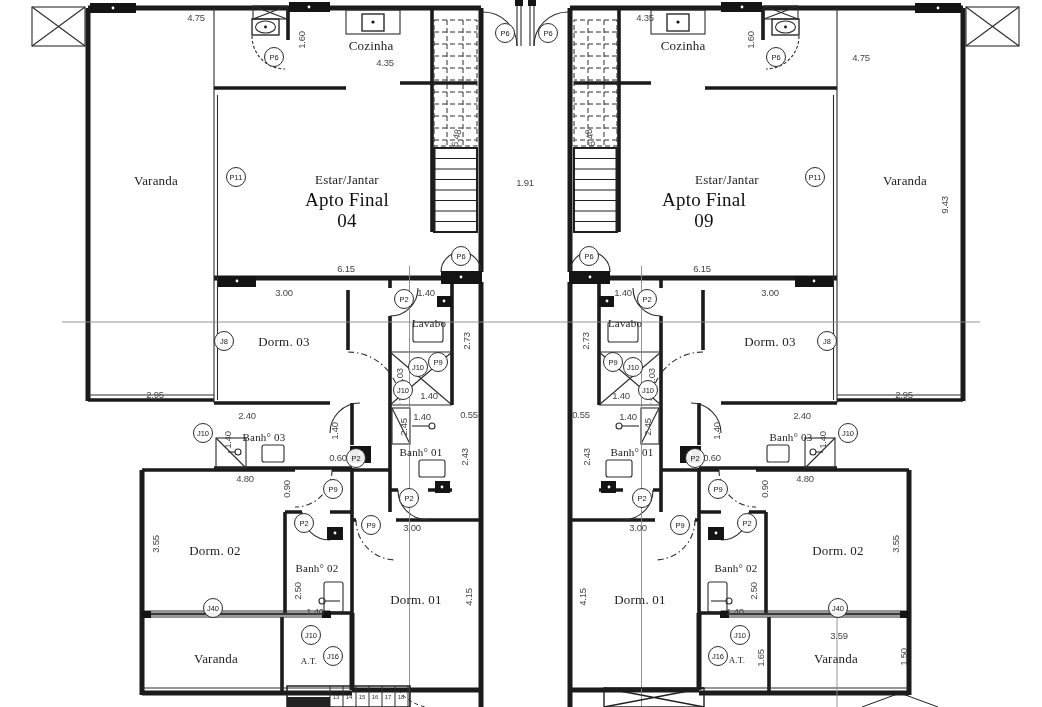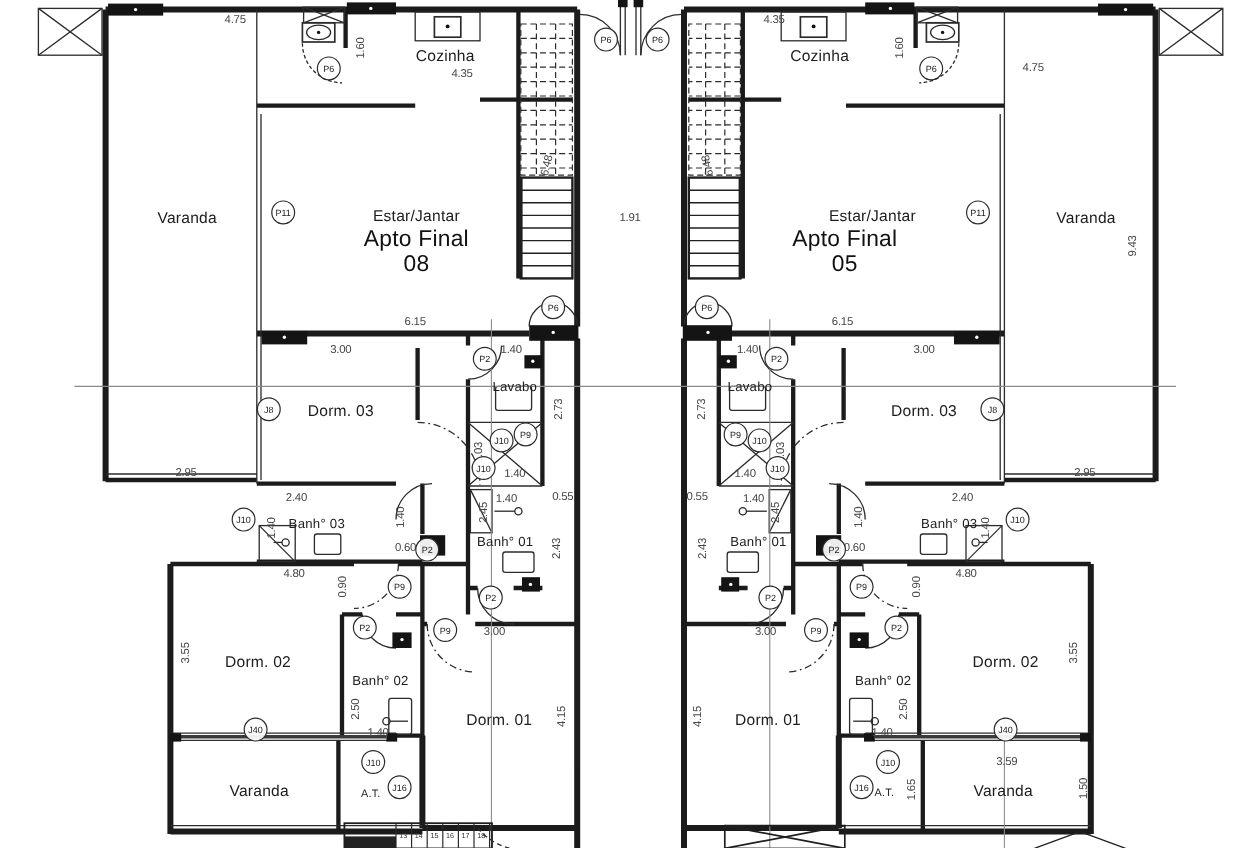--- a/index.html
+++ b/index.html
@@ -1,21 +1,21 @@
 <!DOCTYPE html>
 <html><head>
 <meta charset="utf-8">
 <style>
   html,body{margin:0;padding:0;background:#fff;}
   .stage{position:relative;width:1042px;height:707px;background:#ffffff;overflow:hidden;
          font-family:"Liberation Sans",sans-serif;}
   .stage svg{position:absolute;left:0;top:0;}
   #labels-layer{position:absolute;left:0;top:0;width:100%;height:100%;pointer-events:none;}
   .lbl{position:absolute;white-space:nowrap;transform:translate(-50%,-50%);}
-  .room{font-size:13px;color:#1d1d1d;letter-spacing:.2px;}
+  .room{font-size:13px;color:#1d1d1d;letter-spacing:.2px;font-family:Liberation Serif, serif;}
   .room.big{font-size:19px;color:#111;}
   .room.small{font-size:11px;}
   .room.tiny{font-size:9px;}
   .dim{font-size:9.5px;color:#474747;letter-spacing:-0.2px;}
   .tag{width:20px;height:20px;border:1px solid #2b2b2b;border-radius:50%;
        background:rgba(255,255,255,.92);display:flex;align-items:center;justify-content:center;
        font-size:7.5px;color:#1a1a1a;box-sizing:border-box;}
   .stair-num{font-size:6px;color:#333;}
 </style>
 </head>
@@ -152,35 +152,35 @@
     <rect x="604" y="688" width="100" height="19"></rect>
     <path d="M604,688 L704,707 M704,688 L604,707"></path>
     <path d="M862,707 L900,693 M900,693 L938,707" stroke-width="1"></path>
   </g>
 </svg>
 
 <div id="labels-layer">
       <span class="lbl room " style="left: 156px; top: 181px;">Varanda</span>
       <span class="lbl room " style="left: 347px; top: 180px;">Estar/Jantar</span>
       <span class="lbl room big" style="left: 347px; top: 200px;">Apto Final</span>
-      <span class="lbl room big" style="left: 347px; top: 221px;">08</span>
+      <span class="lbl room big" style="left: 347px; top: 221px;">04</span>
       <span class="lbl room " style="left: 371px; top: 46px;">Cozinha</span>
       <span class="lbl room " style="left: 284px; top: 342px;">Dorm. 03</span>
       <span class="lbl room small" style="left: 264px; top: 437px;">Banh° 03</span>
       <span class="lbl room small" style="left: 429px; top: 323px;">Lavabo</span>
       <span class="lbl room small" style="left: 421px; top: 452px;">Banh° 01</span>
       <span class="lbl room " style="left: 215px; top: 551px;">Dorm. 02</span>
       <span class="lbl room small" style="left: 317px; top: 568px;">Banh° 02</span>
       <span class="lbl room " style="left: 416px; top: 600px;">Dorm. 01</span>
       <span class="lbl room " style="left: 216px; top: 659px;">Varanda</span>
       <span class="lbl room tiny" style="left: 309px; top: 661px;">A.T.</span>
       <span class="lbl room " style="left: 683px; top: 46px;">Cozinha</span>
       <span class="lbl room " style="left: 727px; top: 180px;">Estar/Jantar</span>
       <span class="lbl room big" style="left: 704px; top: 200px;">Apto Final</span>
-      <span class="lbl room big" style="left: 704px; top: 221px;">05</span>
+      <span class="lbl room big" style="left: 704px; top: 221px;">09</span>
       <span class="lbl room " style="left: 905px; top: 181px;">Varanda</span>
       <span class="lbl room " style="left: 770px; top: 342px;">Dorm. 03</span>
       <span class="lbl room small" style="left: 791px; top: 437px;">Banh° 03</span>
       <span class="lbl room small" style="left: 625px; top: 323px;">Lavabo</span>
       <span class="lbl room small" style="left: 632px; top: 452px;">Banh° 01</span>
       <span class="lbl room " style="left: 838px; top: 551px;">Dorm. 02</span>
       <span class="lbl room small" style="left: 736px; top: 568px;">Banh° 02</span>
       <span class="lbl room " style="left: 640px; top: 600px;">Dorm. 01</span>
       <span class="lbl room " style="left: 836px; top: 659px;">Varanda</span>
       <span class="lbl room tiny" style="left: 737px; top: 660px;">A.T.</span>

